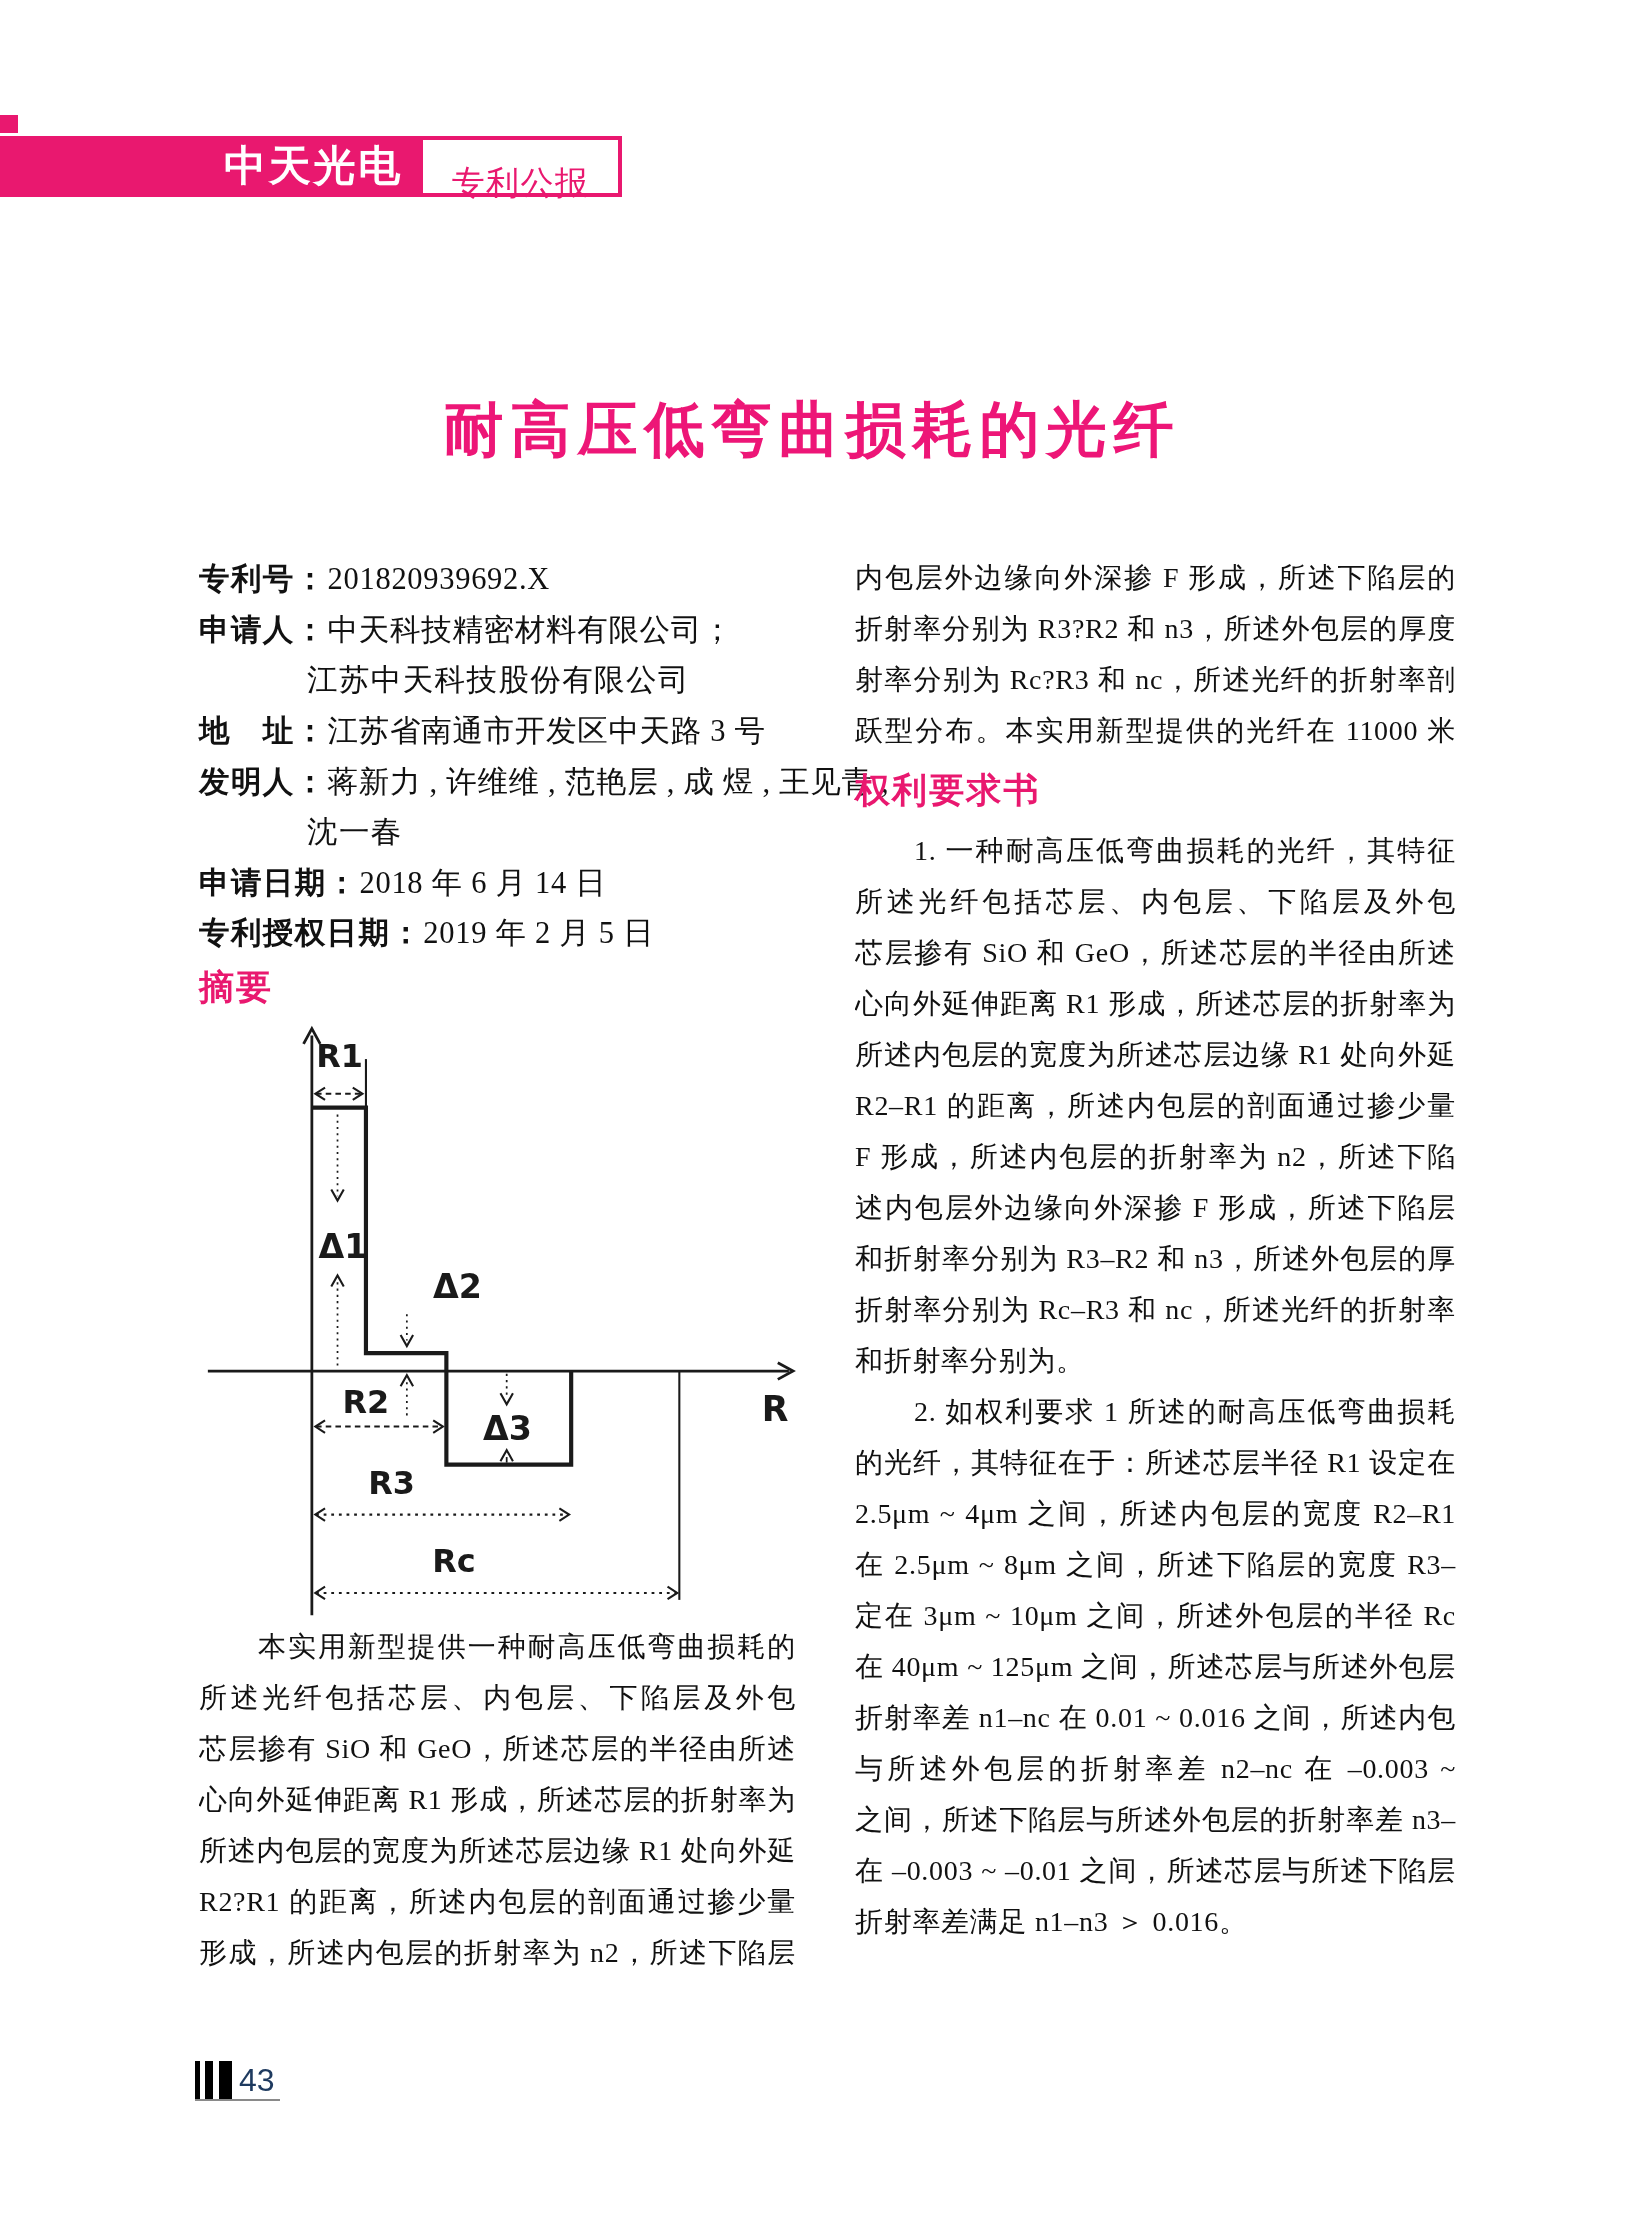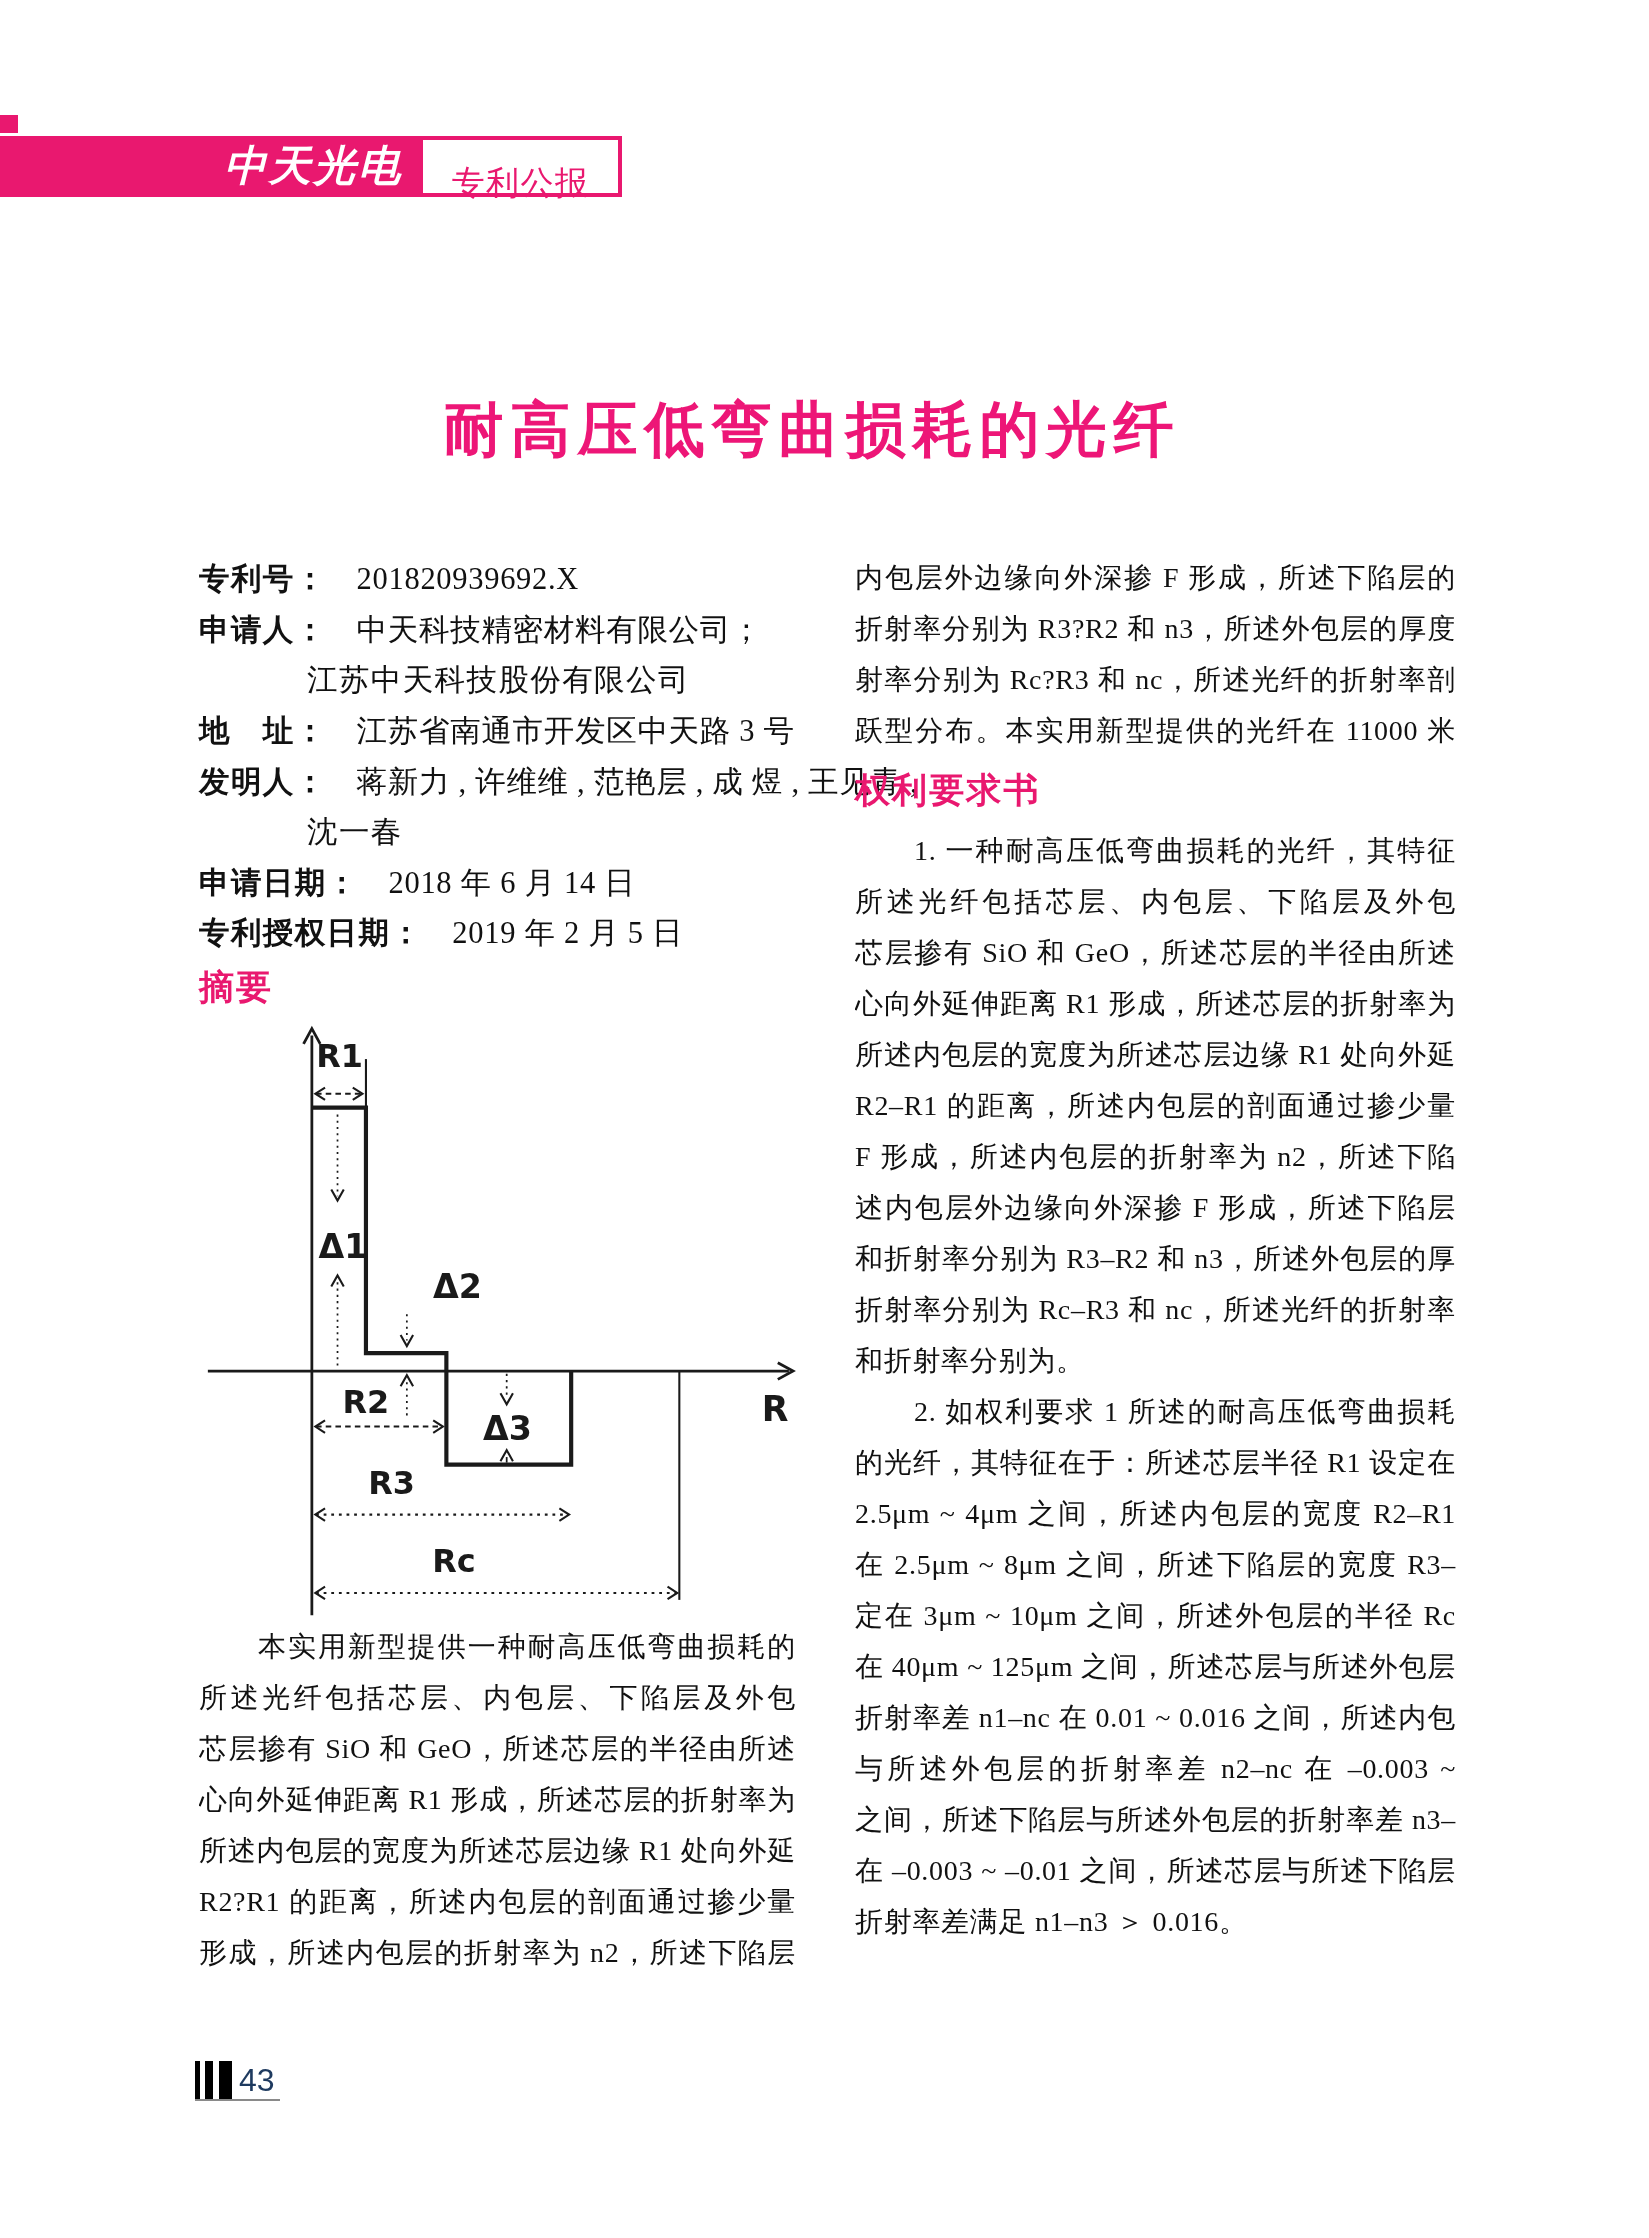--- a/index.html
+++ b/index.html
@@ -5,40 +5,40 @@
   html,body{margin:0;padding:0;background:#ffffff;}
   .page{
     position:relative;width:1650px;height:2239px;background:#ffffff;overflow:hidden;
     font-family:"Liberation Serif", serif;color:#111;
   }
   
   .corner-mark{position:absolute;left:0;top:115px;width:18px;height:18px;background:#e9186f;}
   .band{position:absolute;left:0;top:136px;width:419px;height:61px;background:#e9186f;}
   .logo{
     position:absolute;left:208px;top:136px;width:211px;height:65px;line-height:61px;
-    color:#ffffff;font-size:42px;font-weight:bold;font-style:italic;text-align:center;
+    color:#ffffff;font-size:42px;font-weight:bold;text-align:center;
     font-family:"Liberation Serif", serif;letter-spacing:2.8px;
   }
   .badge-box{
     position:absolute;left:419px;top:136px;width:203px;height:61px;background:#ffffff;
     border:4.2px solid #e9186f;box-sizing:border-box;
   }
   .badge-text{
     position:absolute;left:0;top:16px;width:100%;height:53px;line-height:53px;text-align:center;
     color:#e9186f;font-size:33px;font-family:"Liberation Sans", sans-serif;letter-spacing:1.4px;
   }
   
   .doc-title{
     position:absolute;left:0;top:396px;width:1624px;text-align:center;
     color:#ed1677;font-size:60px;font-weight:bold;letter-spacing:7px;line-height:69px;
   }
   
   .meta-line{position:absolute;left:199px;width:624px;height:51px;line-height:51px;font-size:30.5px;white-space:nowrap;}
   .meta-line .lab{font-weight:bold;letter-spacing:1.4px;}
-  .meta-line .val{margin-left:30px;letter-spacing:0.7px;}
+  .meta-line .val{margin-left:1px;letter-spacing:0.7px;}
   .meta-cont{position:absolute;left:307px;width:527px;height:51px;line-height:51px;font-size:30.5px;letter-spacing:1.4px;white-space:nowrap;}
   .m0{top:554px;} .m1{top:605px;} .m2{top:655px;} .m3{top:706px;}
   .m4{top:757px;} .m5{top:807px;} .m6{top:858px;} .m7{top:908px;}
   .sec-head{
     position:absolute;color:#e9186f;font-weight:bold;font-size:35px;letter-spacing:2.1px;line-height:42px;
   }
   .abstract-head{left:199px;top:967px;}
   
   .col{position:absolute;width:597px;}
   .left-col-para{left:199px;top:1621px;}

